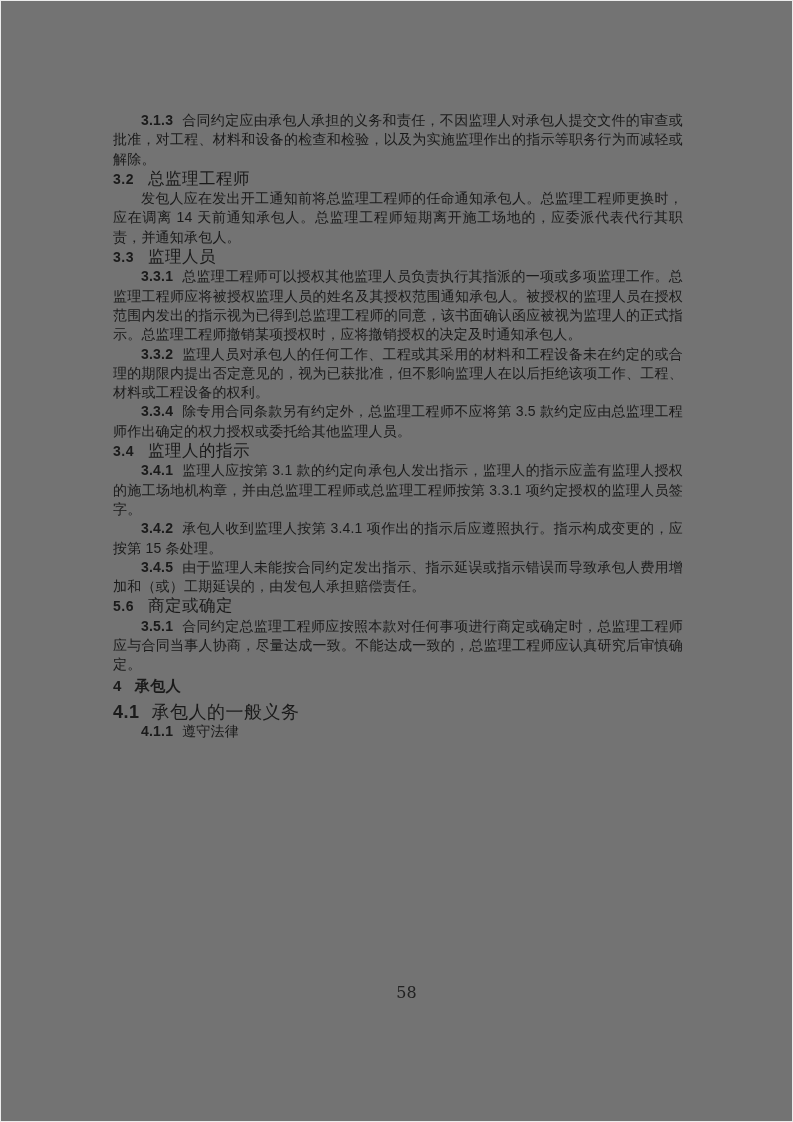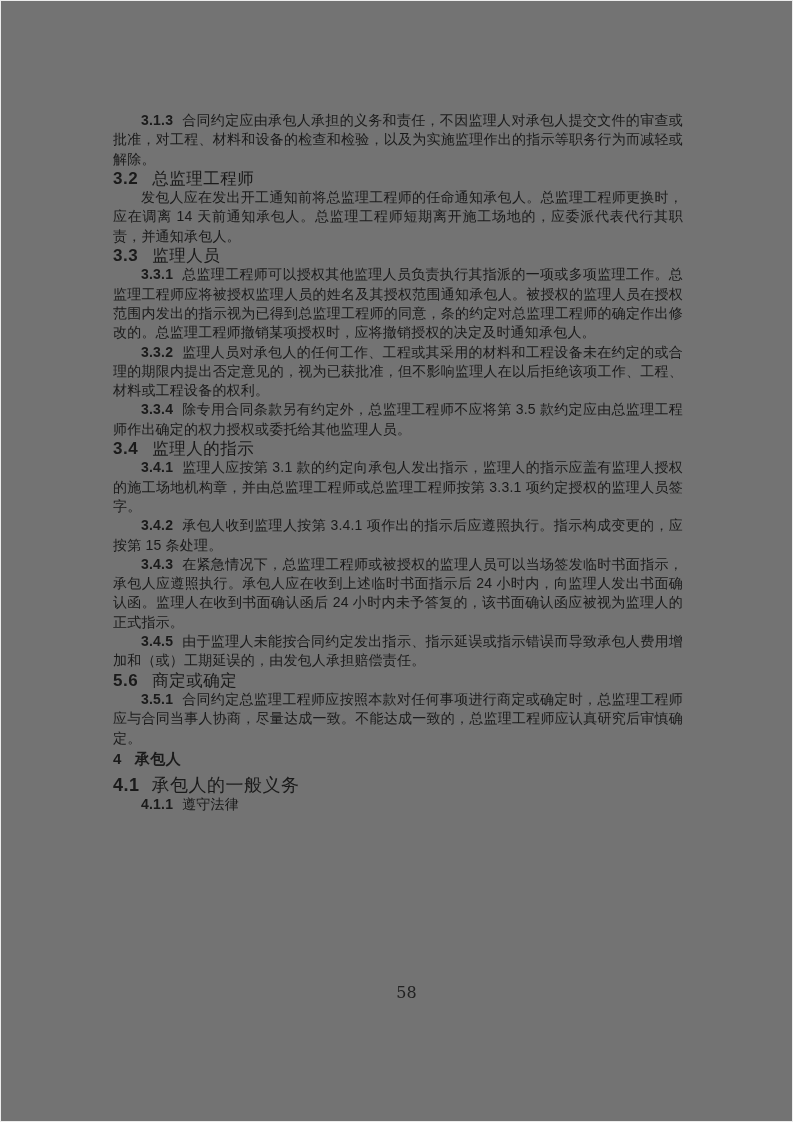--- a/index.html
+++ b/index.html
@@ -31,21 +31,21 @@
     font-family:"Liberation Sans", sans-serif;
     margin-right:9px;
   }
   
   p.section {
     font-size:16.5px;
     line-height:19.3px;
     letter-spacing:0.5px;
   }
   p.section .num {
-    font-size:17px;
+    font-size:14px;
     font-weight:600;
     margin-right:14px;
   }
   
   p.chapter {
     font-weight:bold;
     font-size:15px;
     margin-top:1px;
     letter-spacing:0.5px;
   }
@@ -69,27 +69,26 @@
 </style>
 </head>
 <body>
 
 <div class="page">
   <div class="doc-body">
       <p class="clause"><span class="num">3.1.3</span><span>合同约定应由承包人承担的义务和责任，不因监理人对承包人提交文件的审查或批准，对工程、材料和设备的检查和检验，以及为实施监理作出的指示等职务行为而减轻或解除。</span></p>
       <p class="section"><span class="num">3.2</span><span>总监理工程师</span></p>
       <p class="para"><span>发包人应在发出开工通知前将总监理工程师的任命通知承包人。总监理工程师更换时，应在调离 14 天前通知承包人。总监理工程师短期离开施工场地的，应委派代表代行其职责，并通知承包人。</span></p>
       <p class="section"><span class="num">3.3</span><span>监理人员</span></p>
-      <p class="clause"><span class="num">3.3.1</span><span>总监理工程师可以授权其他监理人员负责执行其指派的一项或多项监理工作。总监理工程师应将被授权监理人员的姓名及其授权范围通知承包人。被授权的监理人员在授权范围内发出的指示视为已得到总监理工程师的同意，条的约定对总监理工程师的确定作出修改的。总监理工程师撤销某项授权时，应将撤销授权的决定及时通知承包人。</span></p>
+      <p class="clause"><span class="num">3.3.1</span><span>总监理工程师可以授权其他监理人员负责执行其指派的一项或多项监理工作。总监理工程师应将被授权监理人员的姓名及其授权范围通知承包人。被授权的监理人员在授权范围内发出的指示视为已得到总监理工程师的同意，该书面确认函应被视为监理人的正式指示。总监理工程师撤销某项授权时，应将撤销授权的决定及时通知承包人。</span></p>
       <p class="clause"><span class="num">3.3.2</span><span>监理人员对承包人的任何工作、工程或其采用的材料和工程设备未在约定的或合理的期限内提出否定意见的，视为已获批准，但不影响监理人在以后拒绝该项工作、工程、材料或工程设备的权利。</span></p>
       <p class="clause"><span class="num">3.3.4</span><span>除专用合同条款另有约定外，总监理工程师不应将第 3.5 款约定应由总监理工程师作出确定的权力授权或委托给其他监理人员。</span></p>
       <p class="section"><span class="num">3.4</span><span>监理人的指示</span></p>
       <p class="clause"><span class="num">3.4.1</span><span>监理人应按第 3.1 款的约定向承包人发出指示，监理人的指示应盖有监理人授权的施工场地机构章，并由总监理工程师或总监理工程师按第 3.3.1 项约定授权的监理人员签字。</span></p>
       <p class="clause"><span class="num">3.4.2</span><span>承包人收到监理人按第 3.4.1 项作出的指示后应遵照执行。指示构成变更的，应按第 15 条处理。</span></p>
-      <p class="clause"><span class="num">3.4.3</span><span>在紧急情况下，总监理工程师或被授权的监理人员可以当场签发临时书面指示，承包人应遵照执行。承包人应在收到上述临时书面指示后 24 小时内，向监理人发出书面确认函。监理人在收到书面确认函后 24 小时内未予答复的，该书面确认函应被视为监理人的正式指示。</span></p>
       <p class="clause"><span class="num">3.4.5</span><span>由于监理人未能按合同约定发出指示、指示延误或指示错误而导致承包人费用增加和（或）工期延误的，由发包人承担赔偿责任。</span></p>
       <p class="section"><span class="num">5.6</span><span>商定或确定</span></p>
       <p class="clause"><span class="num">3.5.1</span><span>合同约定总监理工程师应按照本款对任何事项进行商定或确定时，总监理工程师应与合同当事人协商，尽量达成一致。不能达成一致的，总监理工程师应认真研究后审慎确定。</span></p>
       <p class="chapter"><span class="num">4</span><span>承包人</span></p>
       <p class="sub"><span class="num">4.1</span><span>承包人的一般义务</span></p>
       <p class="subclause"><span class="num">4.1.1</span><span>遵守法律</span></p>
     </div>
   <div class="page-number">58</div>
 </div>
 

